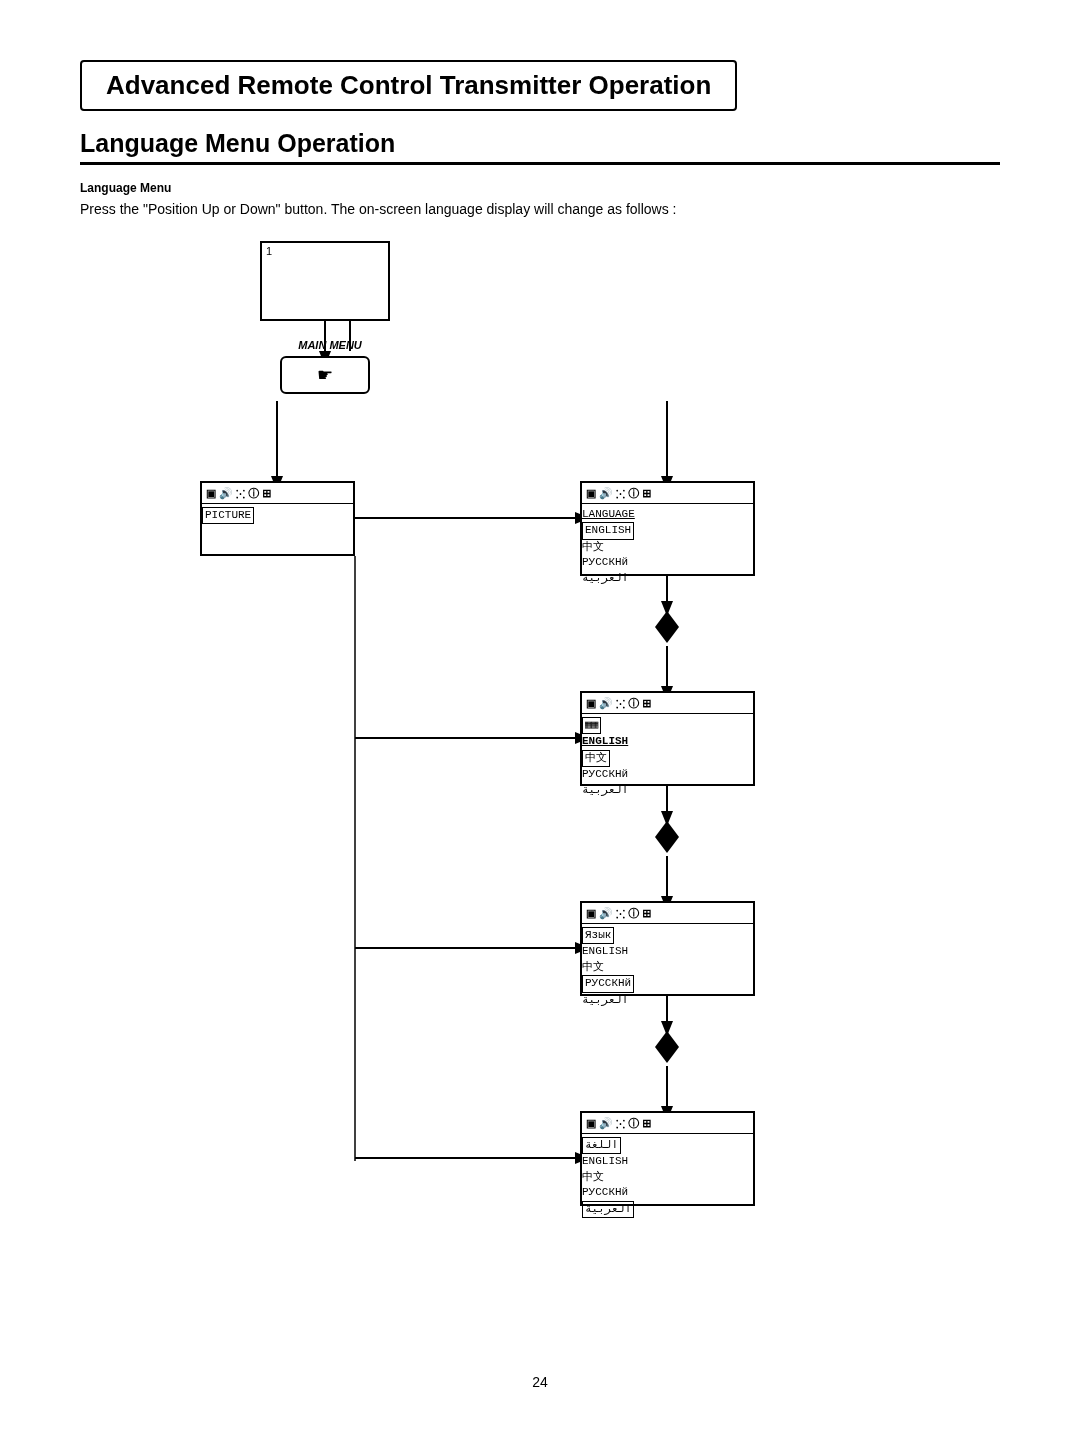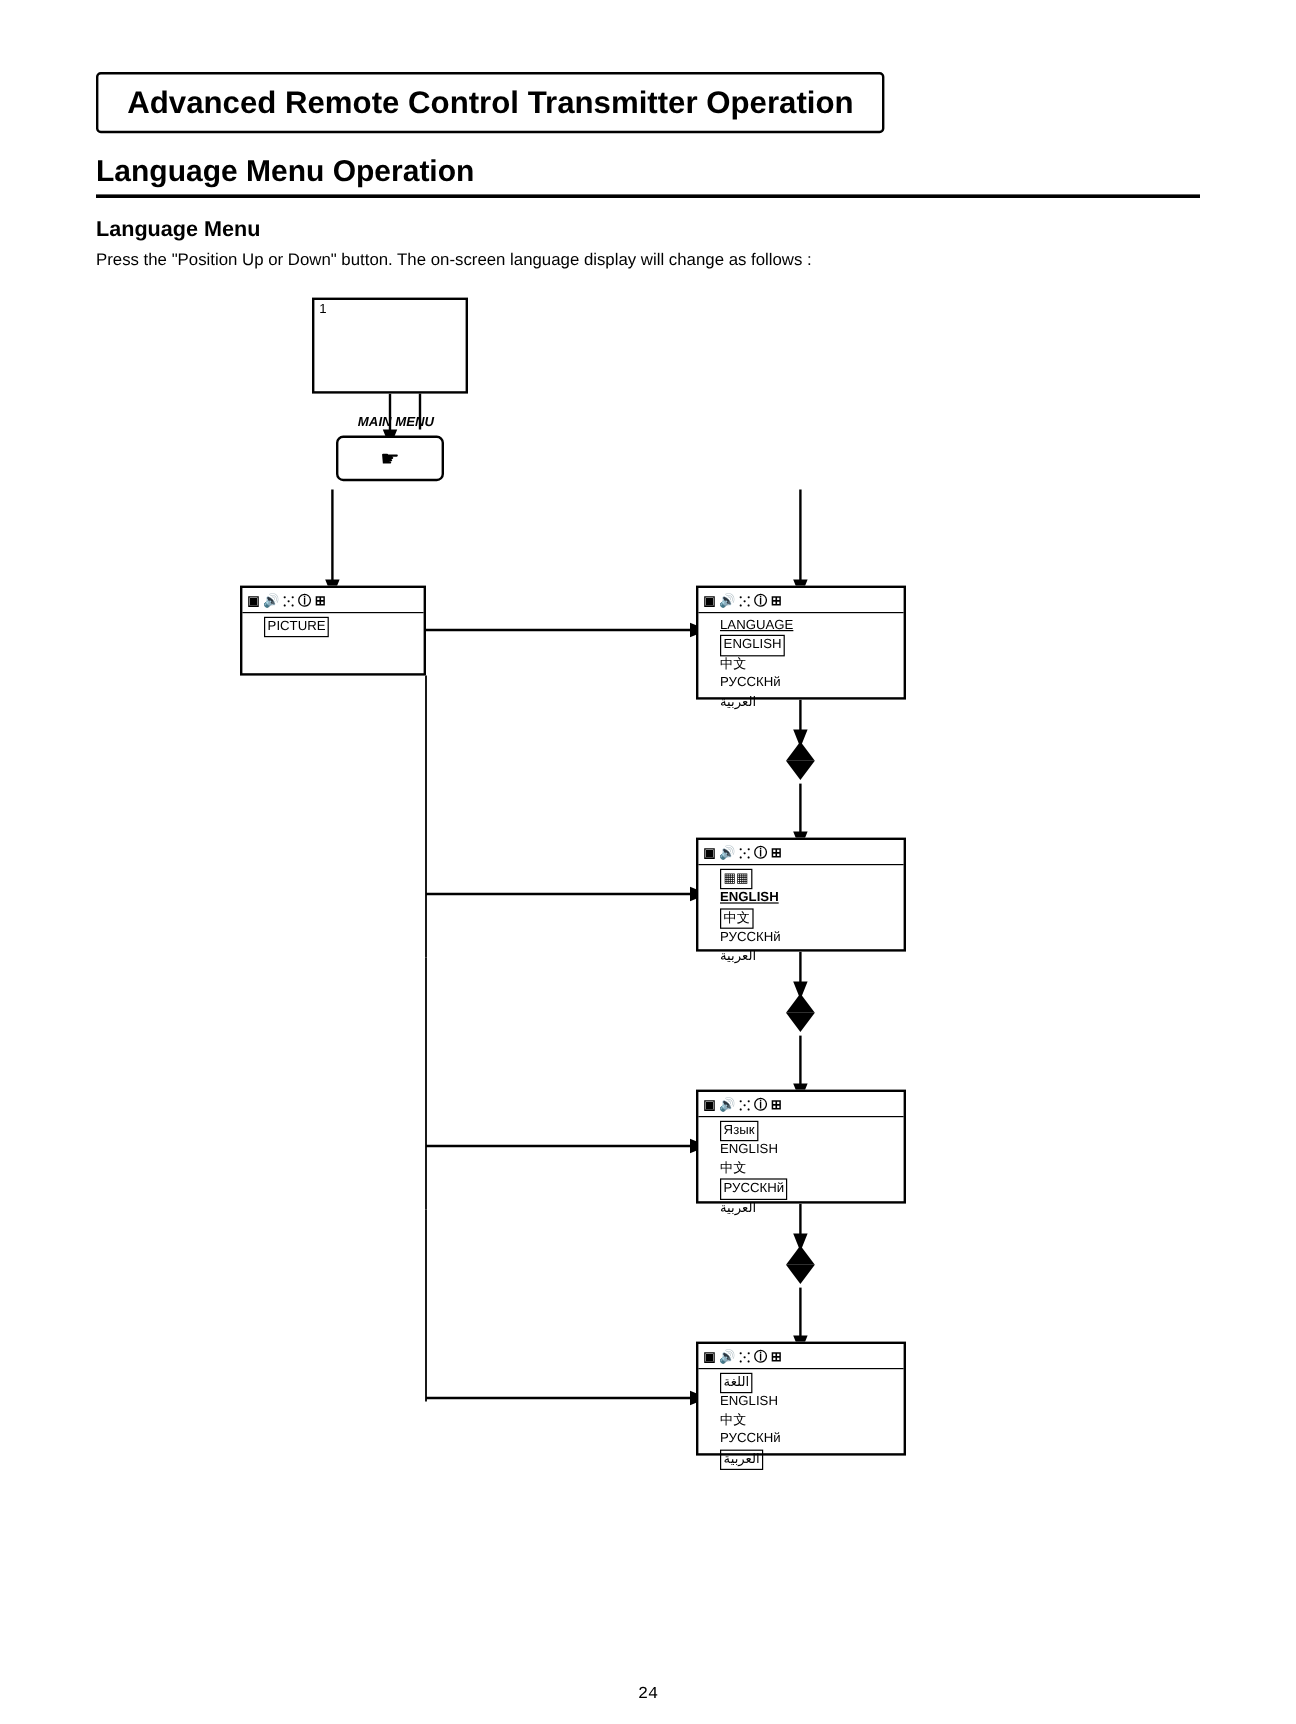--- a/index.html
+++ b/index.html
@@ -29,21 +29,21 @@
     .section-header {
       border-bottom: 3px solid #000;
       padding-bottom: 4px;
       margin-bottom: 16px;
     }
     .section-header h2 {
       font-size: 25px;
       font-weight: bold;
     }
     .subsection-title {
-      font-size: 18px;
+      font-size: 12px;
       font-weight: bold;
       margin-bottom: 6px;
     }
     .description {
       font-size: 14px;
       margin-bottom: 24px;
     }
 
     
     .diagram {
@@ -79,23 +79,24 @@
       gap: 3px;
       padding: 3px 4px 2px 4px;
       border-bottom: 1px solid #000;
       font-size: 10px;
     }
     .icon-row .ico {
       font-size: 11px;
       font-weight: bold;
     }
     .menu-content {
-      padding: 3px 18px;
+      padding: 3px 0;
       font-size: 11px;
       line-height: 1.4;
+      font-family: Liberation Mono, monospace;
     }
     .menu-content .boxed {
       border: 1px solid #000;
       display: inline-block;
       padding: 0 2px;
     }
 
     
     .picture-box {
       width: 155px;
@@ -159,25 +160,24 @@
       width: 0; height: 0;
       border-left: 12px solid transparent;
       border-right: 12px solid transparent;
       border-top: 16px solid #000;
       margin-top: 0;
     }
 
     
     .page-number {
       position: absolute;
-      bottom: 17px;
+      bottom: 47px;
       left: 50%;
       transform: translateX(-50%);
       font-size: 14px;
-      font-family: Liberation Mono, monospace;
     }
   </style>
 </head>
 <body>
 
 <div class="page">
   
   <div class="title-box">
     <h1>Advanced Remote Control Transmitter Operation</h1>
   </div>

